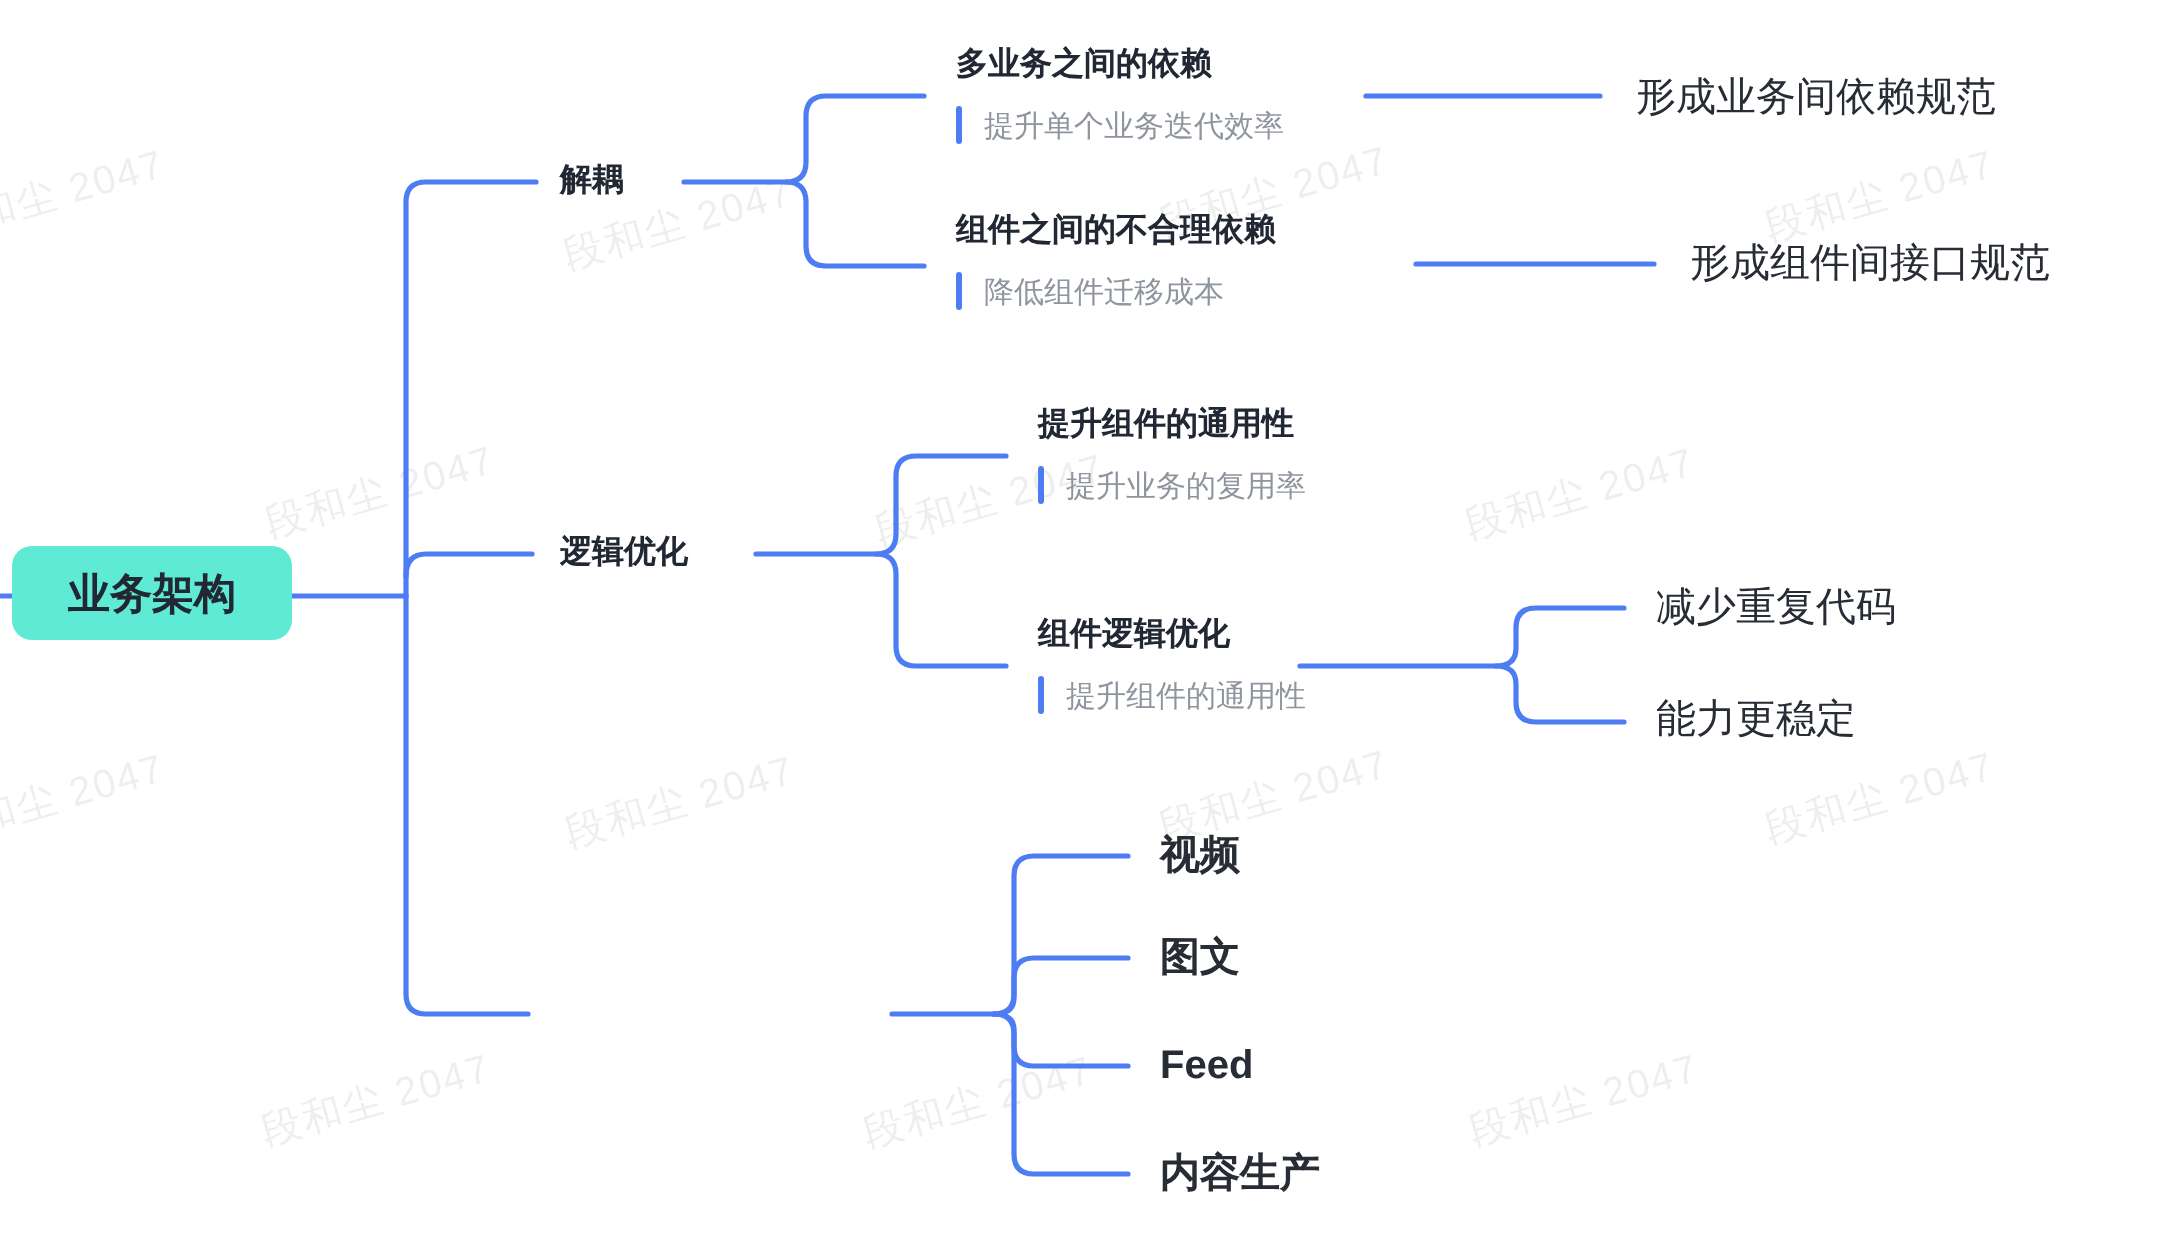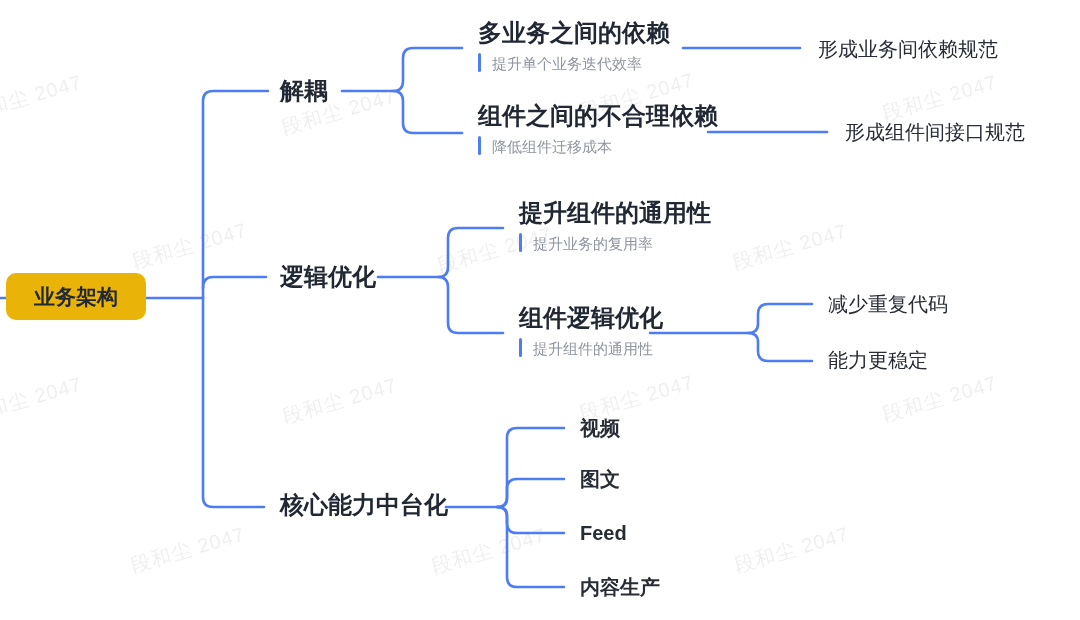--- a/index.html
+++ b/index.html
@@ -10,25 +10,25 @@
   svg.links{position:absolute;left:0;top:0;z-index:2;}
   svg.links path{fill:none;stroke:#4d7cf3;stroke-width:2.6;stroke-linecap:round;}
   .wm{
     position:absolute;z-index:1;white-space:nowrap;
     font-size:20px;letter-spacing:1px;color:rgba(0,0,0,0.068);
     transform:translate(-50%,-50%) rotate(-16deg);
     user-select:none;pointer-events:none;font-weight:400;
   }
   .node{position:absolute;z-index:3;white-space:nowrap;}
   .root-box{
-    width:140px;height:47px;background:#eab308;border-radius:10px;
+    width:140px;height:47px;background:#5eead4;border-radius:10px;
     display:flex;align-items:center;justify-content:center;
     font-size:21px;font-weight:700;color:#212833;
   }
-  .title{font-size:24px;font-weight:700;line-height:28px;color:#212833;}
+  .title{font-size:16px;font-weight:700;line-height:28px;color:#212833;}
   .leaf{font-size:20px;font-weight:400;line-height:28px;color:#272c35;}
   .leaf.bold{font-weight:700;}
   .note{display:flex;align-items:flex-start;margin-top:6px;height:21px;}
   .note .bar{display:inline-block;width:3px;height:19px;border-radius:2px;background:#4d7cf3;margin-right:11px;}
   .note .note-text{font-size:15px;line-height:21px;color:#8f959e;font-weight:400;}
 </style>
 </head>
 <body>
 
 <div class="canvas">
@@ -109,20 +109,19 @@
     <div class="title">组件逻辑优化</div>
     <div class="note">
       <span class="bar"></span>
       <span class="note-text">提升组件的通用性</span>
     </div>
   </div>
 
   <div class="node leaf" style="left:828px;top:290px">减少重复代码</div>
   <div class="node leaf" style="left:828px;top:346px">能力更稳定</div>
 
-  <div class="node title" style="left:280px;top:491px">核心能力中台化</div>
 
   <div class="node leaf bold" style="left:580px;top:414px">视频</div>
   <div class="node leaf bold" style="left:580px;top:465px">图文</div>
   <div class="node leaf bold" style="left:580px;top:519px">Feed</div>
   <div class="node leaf bold" style="left:580px;top:573px">内容生产</div>
 
 </div>
 
 </body></html>

